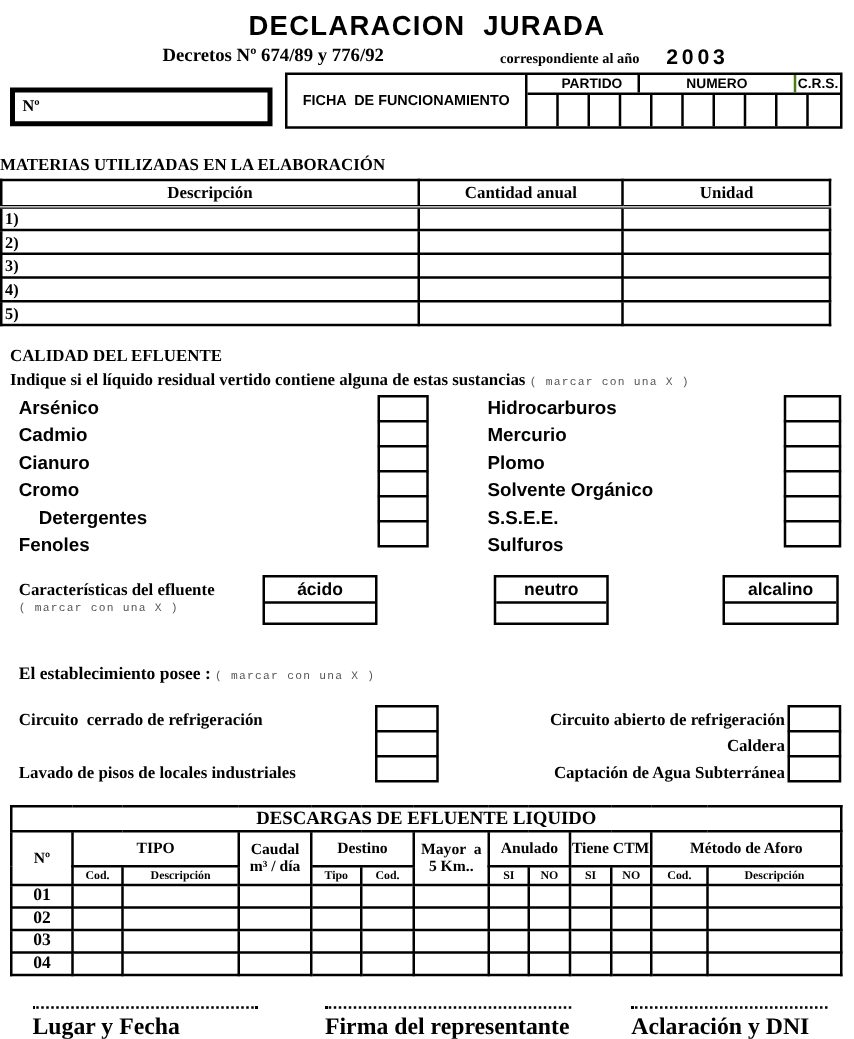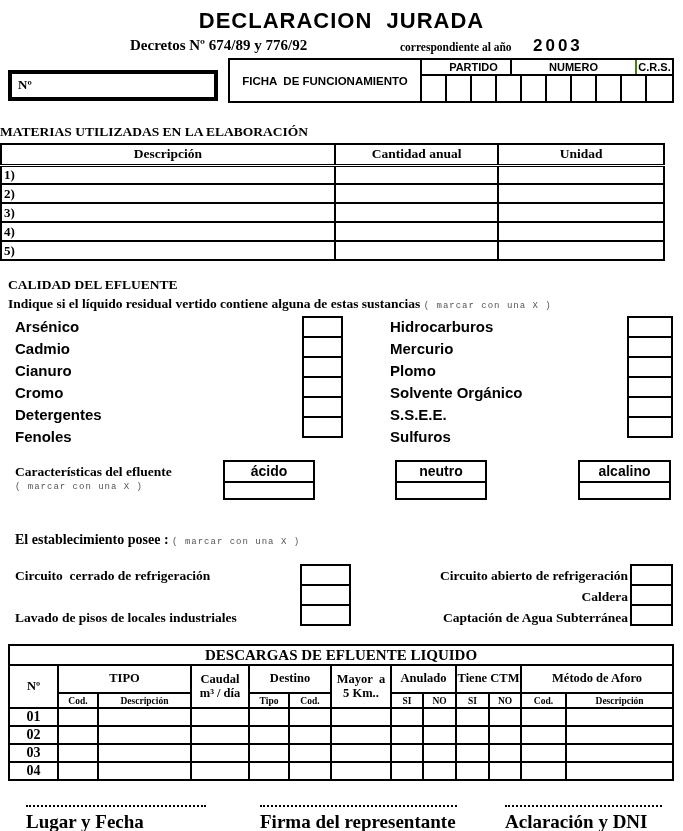--- a/index.html
+++ b/index.html
@@ -84,21 +84,21 @@
 
   
   .caract { position: relative; height: 58px; margin-top: 12px; }
   .caract-label { position: absolute; left: 15px; top: 4px; font-weight: bold; font-size: 13.5px; }
   .caract-note { position: absolute; left: 15px; top: 22px; }
   .opt-box { position: absolute; top: 0; height: 40px; border: 2px solid #000; background: #fff; }
   .opt-label {
     height: 21px; border-bottom: 2px solid #000; text-align: center; line-height: 19px;
     font-family: "Liberation Sans", sans-serif; font-weight: bold; font-size: 14px;
   }
-  .opt-acido { left: 210px; width: 92px; margin-left: 13px; }
+  .opt-acido { left: 210px; width: 92px; }
   .opt-neutro { left: 395px; width: 92px; }
   .opt-alcalino { left: 578px; width: 93px; }
 
   
   .posee-label { margin-top: 14px; padding-left: 15px; font-weight: bold; font-size: 14px; }
   .posee-grid { position: relative; height: 68px; margin-top: 16px; }
   .posee-item {
     position: absolute; height: 21px; line-height: 21px;
     font-weight: bold; font-size: 13.5px; white-space: pre;
   }
@@ -215,21 +215,21 @@
   <div class="sec-heading">CALIDAD DEL EFLUENTE</div>
   <div class="instruction">
     <span>Indique si el líquido residual vertido contiene alguna de estas sustancias</span>
     <span class="mark-note">( marcar con una X )</span>
   </div>
   <div class="substances">
     <span class="sub-label" style="left:7px;top:2px">Arsénico</span>
     <span class="sub-label" style="left:7px;top:24px">Cadmio</span>
     <span class="sub-label" style="left:7px;top:46px">Cianuro</span>
     <span class="sub-label" style="left:7px;top:68px">Cromo</span>
-    <span class="sub-label" style="left:7px;top:90px">Detergentes</span>
+    <span class="sub-label" style="left:23px;top:90px">Detergentes</span>
     <span class="sub-label" style="left:7px;top:112px">Fenoles</span>
 
     <div class="stack stack-l6">
       <div class="cell"></div>
       <div class="cell"></div>
       <div class="cell"></div>
       <div class="cell"></div>
       <div class="cell"></div>
       <div class="cell"></div>
     </div>

